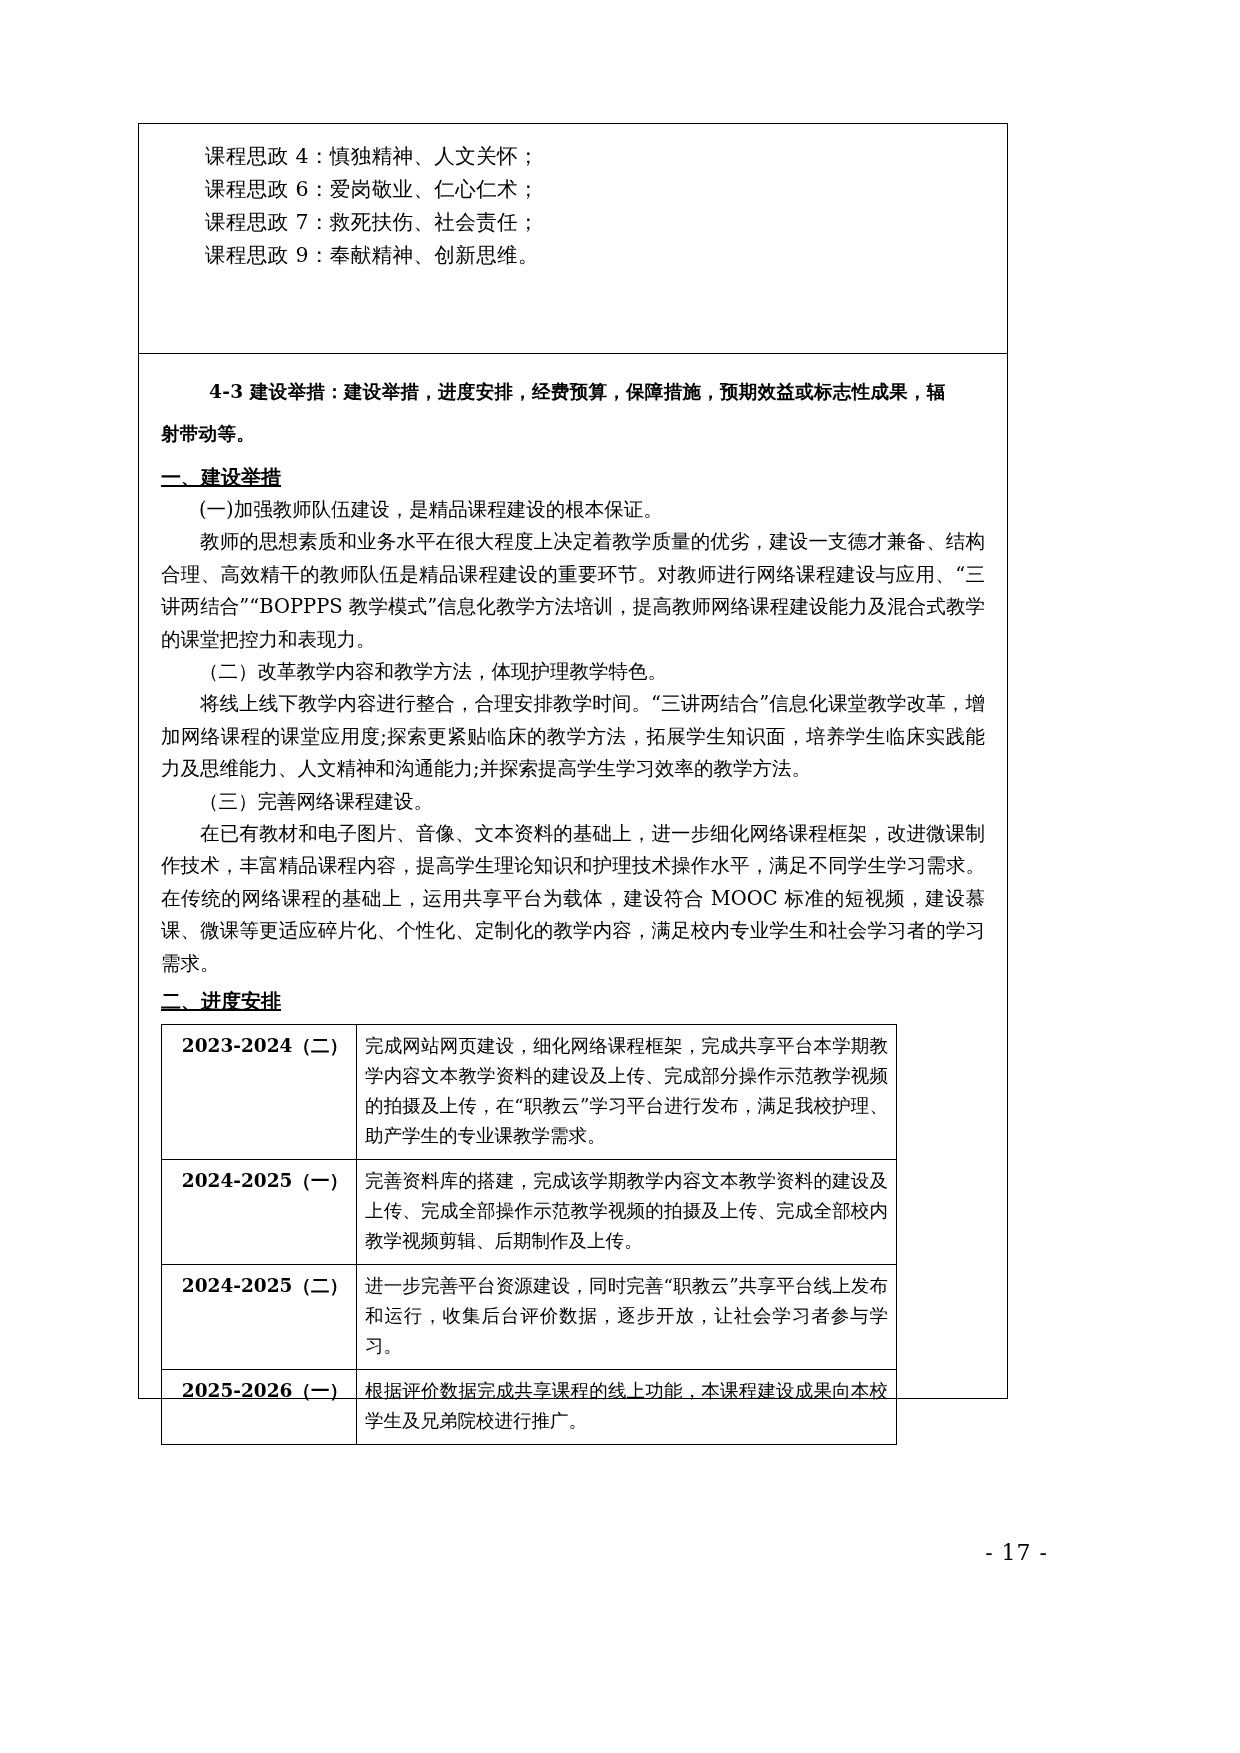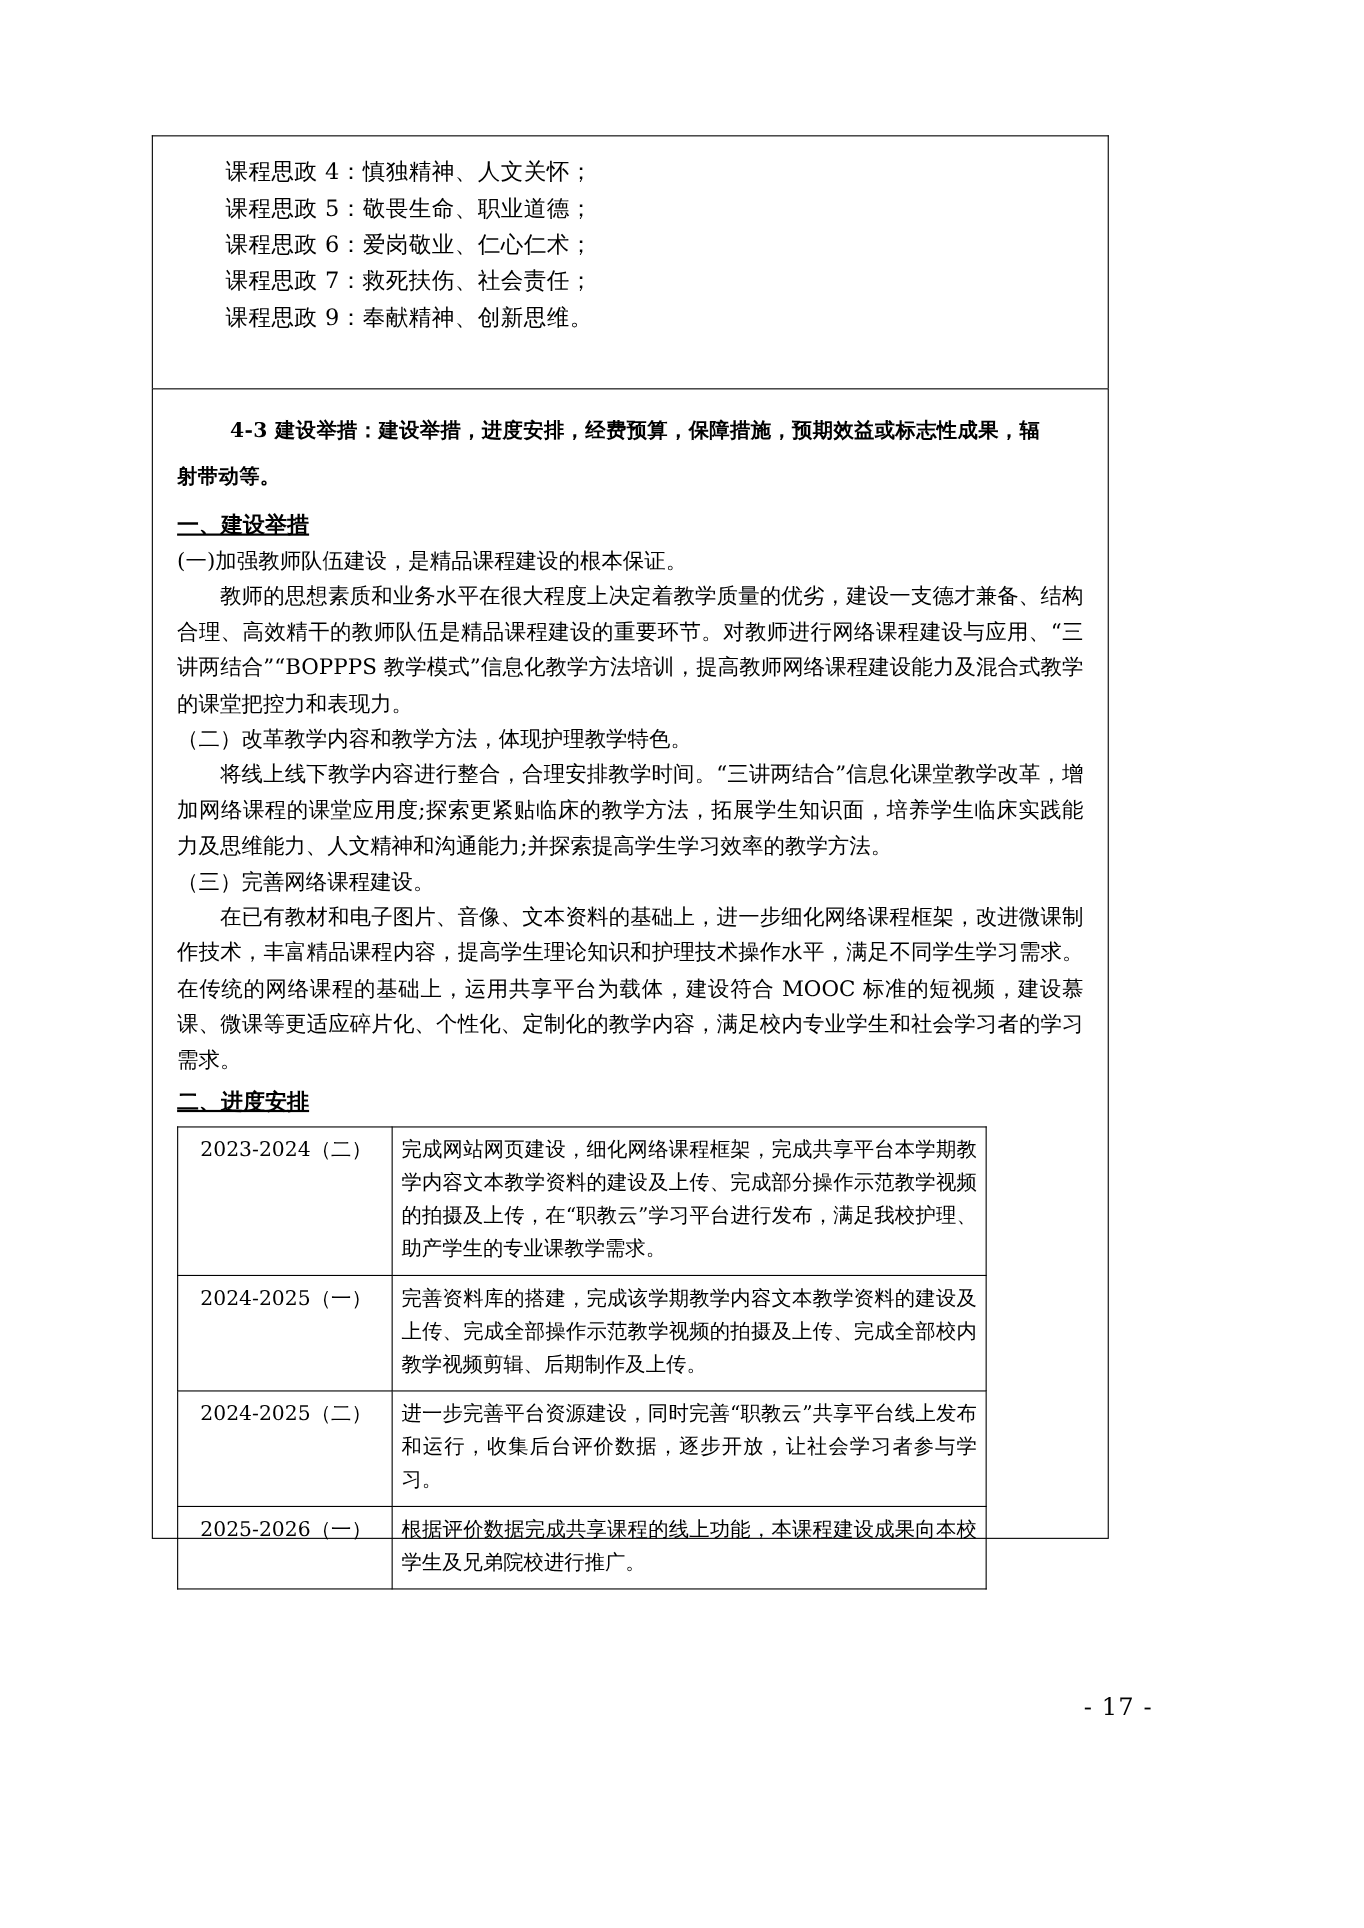--- a/index.html
+++ b/index.html
@@ -70,20 +70,21 @@
   .heading {
     font-weight: bold;
     font-size: 20px;
     line-height: 34px;
     margin-top: 4px;
     text-decoration: underline;
   }
   .subheading {
     font-size: 19.5px;
     line-height: 32px;
+    margin-left: 38px;
   }
   .para {
     font-size: 19.5px;
     line-height: 32.5px;
     text-align: justify;
     text-justify: inter-ideograph;
     text-indent: 2em;
   }
 
   
@@ -98,22 +99,23 @@
   table.sched td {
     border: 1px solid #000;
     vertical-align: top;
     padding: 6px 8px 8px 8px;
     font-size: 18.5px;
     line-height: 30px;
   }
   table.sched td.period {
     width: 176px;
     white-space: nowrap;
-    text-align: center;
+    text-align: right;
     padding-left: 10px;
+    font-weight: bold;
   }
   table.sched td.detail {
     text-align: justify;
     text-justify: inter-ideograph;
   }
 
   
   .page-number {
     position: absolute;
     left: 0;
@@ -124,21 +126,20 @@
     letter-spacing: 1px;
   }
 </style>
 </head>
 <body>
 
 <div class="page">
 
   <div class="top-box">
     <div class="ideo-line">课程思政 4：慎独精神、人文关怀；</div>
-    <div class="ideo-line">课程思政 5：敬畏生命、职业道德；</div>
     <div class="ideo-line">课程思政 6：爱岗敬业、仁心仁术；</div>
     <div class="ideo-line">课程思政 7：救死扶伤、社会责任；</div>
     <div class="ideo-line">课程思政 9：奉献精神、创新思维。</div>
   </div>
 
   <div class="main-box">
 
     <div class="section-title">4-3 建设举措：建设举措，进度安排，经费预算，保障措施，预期效益或标志性成果，辐</div>
     <div class="section-title-2">射带动等。</div>
 

